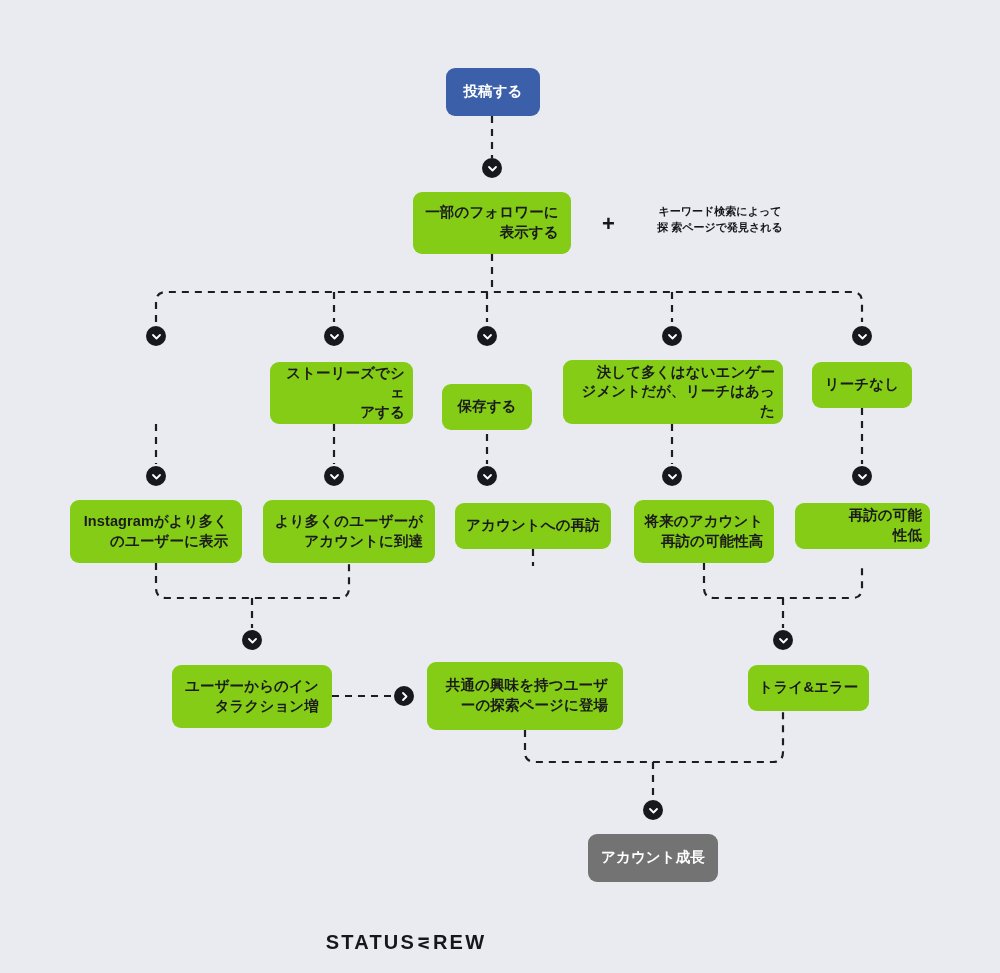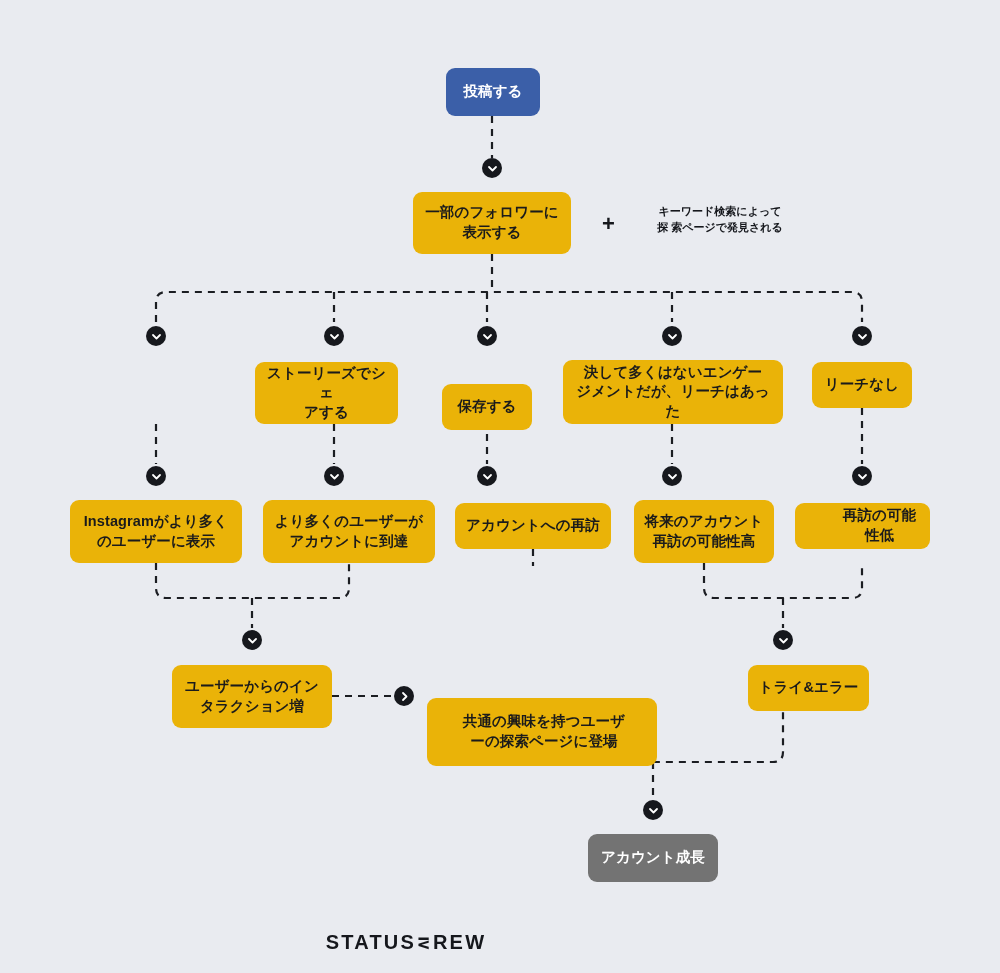--- a/index.html
+++ b/index.html
@@ -32,21 +32,21 @@
     justify-content: center;
     text-align: center;
     line-height: 1.35;
     font-size: 14.5px;
     font-weight: 600;
     letter-spacing: .1px;
     color: #1b1b1b;
     padding: 4px 8px;
     z-index: 3;
   }
-  .node.yellow { background: #eab308; }
+  .node.yellow { background: #84cc16; text-align: right; }
   .node.blue   { background: #3b5fa8; color: #ffffff; }
   .node.green  { background: #737373; color: #ffffff; }
 
   .plain-label {
     position: absolute;
     text-align: center;
     font-size: 11px;
     font-weight: 700;
     color: #15171c;
     line-height: 1.45;
@@ -202,41 +202,41 @@
     <svg width="11" height="11" viewBox="0 0 11 11">
         <path d="M2,4 L5.5,7.5 L9,4" fill="none" stroke="#fff" stroke-width="1.8" stroke-linecap="round" stroke-linejoin="round"></path>
       </svg>
   </div>
 
   <div class="node blue" style="left:446px; top:68px; width:94px; height:48px;">投稿する</div>
 
   <div class="node yellow" style="left:413px; top:192px; width:158px; height:62px;">一部のフォロワーに<br>表示する</div>
 
 
-  <div class="node yellow" style="left:255px; top:362px; width:143px; height:62px;">ストーリーズでシェ<br>アする</div>
+  <div class="node yellow" style="left:270px; top:362px; width:143px; height:62px;">ストーリーズでシェ<br>アする</div>
 
   <div class="node yellow" style="left:442px; top:384px; width:90px; height:46px;">保存する</div>
 
   <div class="node yellow" style="left:563px; top:360px; width:220px; height:64px;">決して多くはないエンゲー<br>ジメントだが、リーチはあった</div>
 
   <div class="node yellow" style="left:812px; top:362px; width:100px; height:46px;">リーチなし</div>
 
   <div class="node yellow" style="left:70px; top:500px; width:172px; height:63px;">Instagramがより多く<br>のユーザーに表示</div>
 
   <div class="node yellow" style="left:263px; top:500px; width:172px; height:63px;">より多くのユーザーが<br>アカウントに到達</div>
 
   <div class="node yellow" style="left:455px; top:503px; width:156px; height:46px;">アカウントへの再訪</div>
 
   <div class="node yellow" style="left:634px; top:500px; width:140px; height:63px;">将来のアカウント<br>再訪の可能性高</div>
 
   <div class="node yellow" style="left:795px; top:503px; width:135px; height:46px;padding-left:42px;">再訪の可能性低</div>
 
   <div class="node yellow" style="left:172px; top:665px; width:160px; height:63px;">ユーザーからのイン<br>タラクション増</div>
 
-  <div class="node yellow" style="left:427px; top:698px; width:230px; height:68px;padding-left:12px;">共通の興味を持つユーザ<br>ーの探索ページに登場</div>
+  <div class="node yellow" style="left:427px; top:662px; width:196px; height:68px;padding-left:12px;">共通の興味を持つユーザ<br>ーの探索ページに登場</div>
 
   <div class="node yellow" style="left:748px; top:665px; width:121px; height:46px;">トライ&amp;エラー</div>
 
   <div class="node green" style="left:588px; top:834px; width:130px; height:48px;">アカウント成長</div>
 
   <div class="plus-sign" style="left:602px; top:213px;">+</div>
 
   <div class="plain-label" style="left:625px; top:204px; width:190px;">キーワード検索によって<br>探 索ページで発見される</div>
 
   <div class="footer-logo" style="top:930px;">

